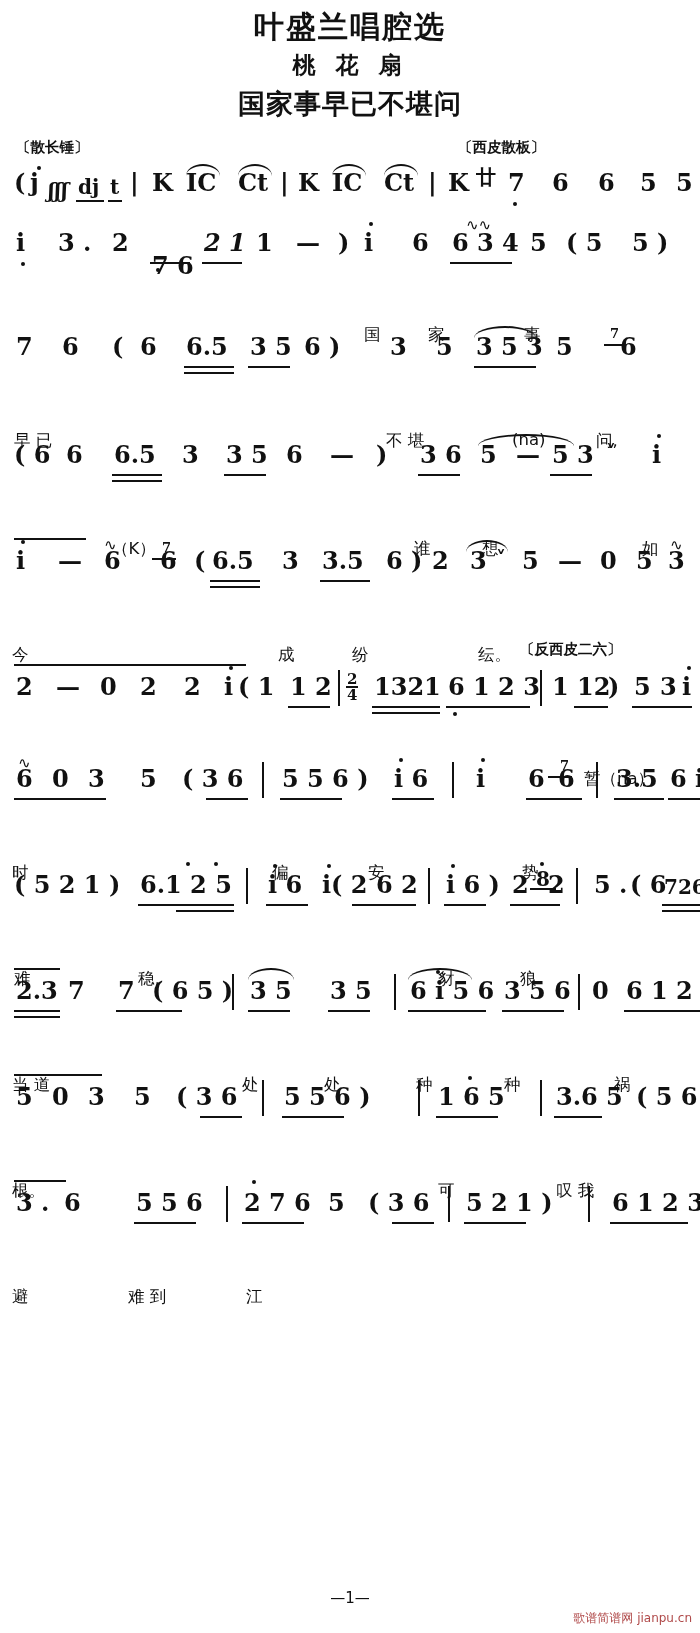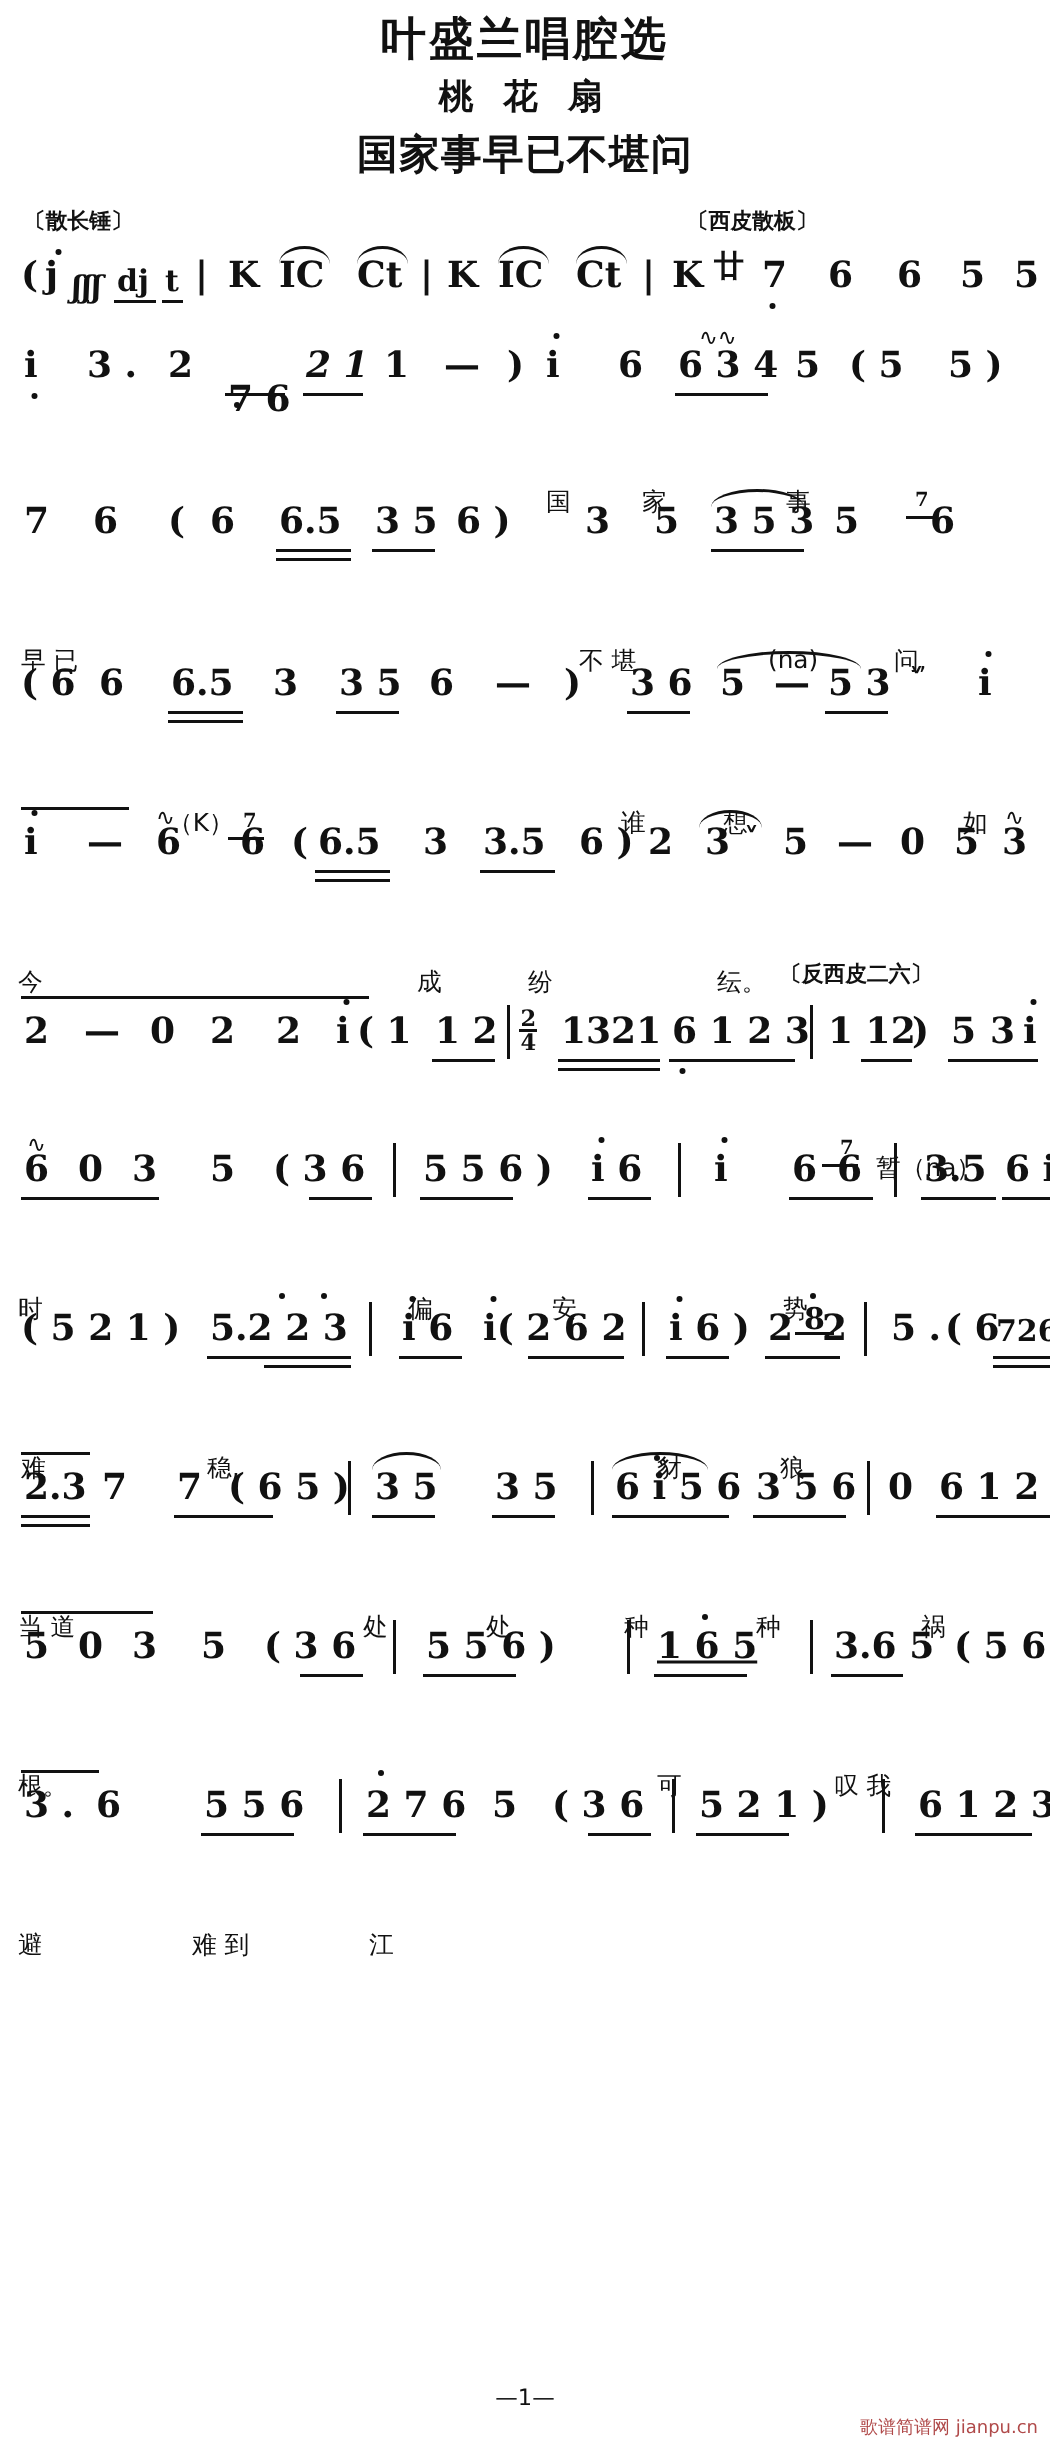--- a/index.html
+++ b/index.html
@@ -472,21 +472,21 @@
         <span class="lyr" style="left:272px; top:0px;">偏</span>
         <span class="lyr" style="left:368px; top:0px;">安</span>
         <span class="lyr" style="left:522px; top:0px;">势</span>
       </div>
     </div>
 
     <div class="row" style="height:106px;">
       <div class="note-line" style="top:6px;">
         <span class="n" style="left:14px; top:10px;">( 5 2 1 )</span>
 
-        <span class="n" style="left:140px; top:10px;">5.2 2 3</span>
+        <span class="n" style="left:140px; top:10px;">6.1 2 5</span>
         <span class="beam" style="left:138px; top:42px; width:96px;"></span>
         <span class="beam" style="left:176px; top:48px; width:58px;"></span>
         <span class="dot" style="left:186px; top:0px;"></span>
         <span class="dot" style="left:214px; top:0px;"></span>
 
         <span class="bar" style="left:246px; top:6px; height:36px;"></span>
 
         <span class="n" style="left:268px; top:10px;">i 6</span>
         <span class="dot" style="left:273px; top:2px;"></span>
         <span class="beam" style="left:266px; top:42px; width:42px;"></span>
@@ -583,21 +583,21 @@
         <span class="n" style="left:176px; top:10px;">( 3 6</span>
         <span class="beam" style="left:200px; top:42px; width:42px;"></span>
 
         <span class="bar" style="left:262px; top:6px; height:36px;"></span>
 
         <span class="n" style="left:284px; top:10px;">5 5 6 )</span>
         <span class="beam" style="left:282px; top:42px; width:62px;"></span>
 
         <span class="bar" style="left:418px; top:6px; height:36px;"></span>
 
-        <span class="n" style="left:438px; top:10px;text-decoration:underline;">1 6 5</span>
+        <span class="n" style="left:438px; top:10px;">1 6 5</span>
         <span class="dot" style="left:468px; top:2px;"></span>
         <span class="beam" style="left:436px; top:42px; width:62px;"></span>
 
         <span class="bar" style="left:540px; top:6px; height:36px;"></span>
 
         <span class="n" style="left:470px; top:10px;"></span>
 
         <span class="n" style="left:442px; top:10px;"></span>
 
         <span class="n" style="left:556px; top:10px;"></span>

